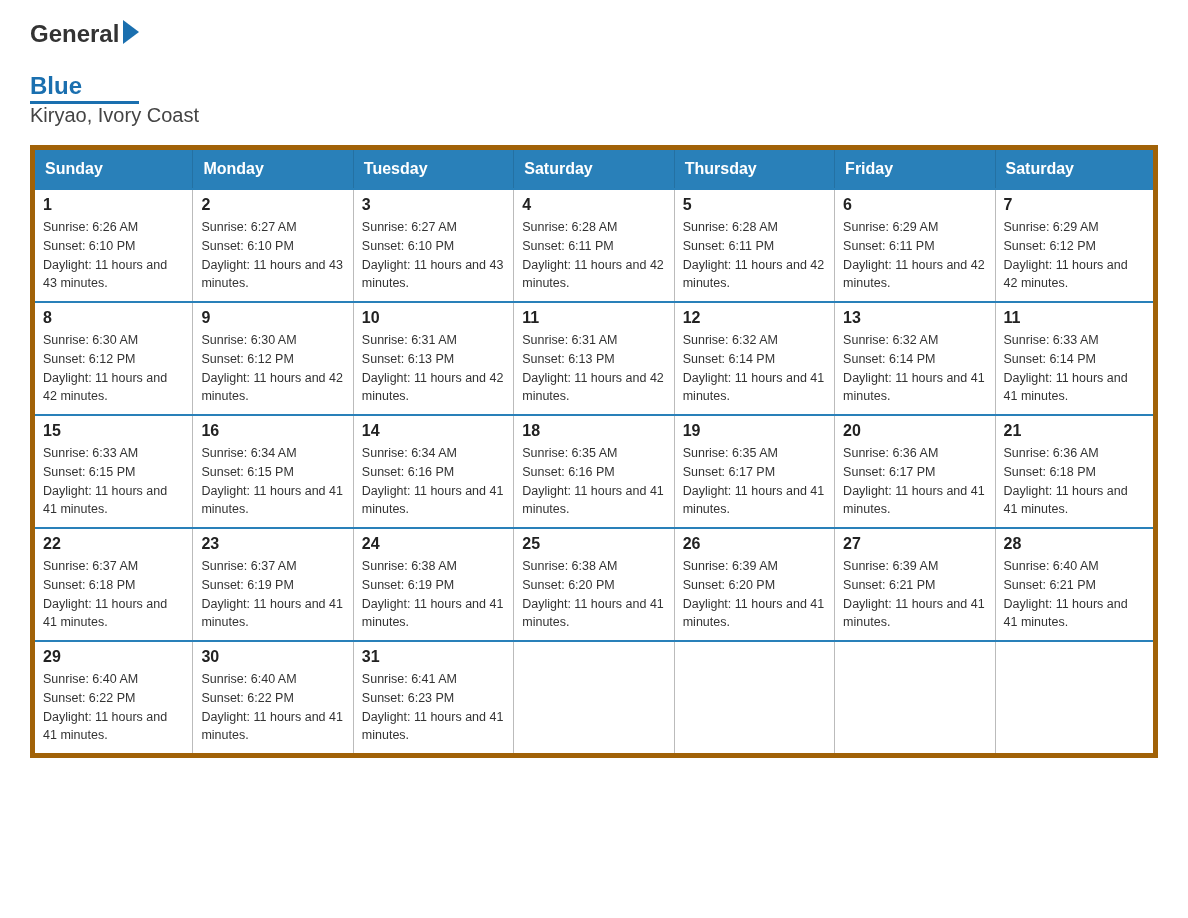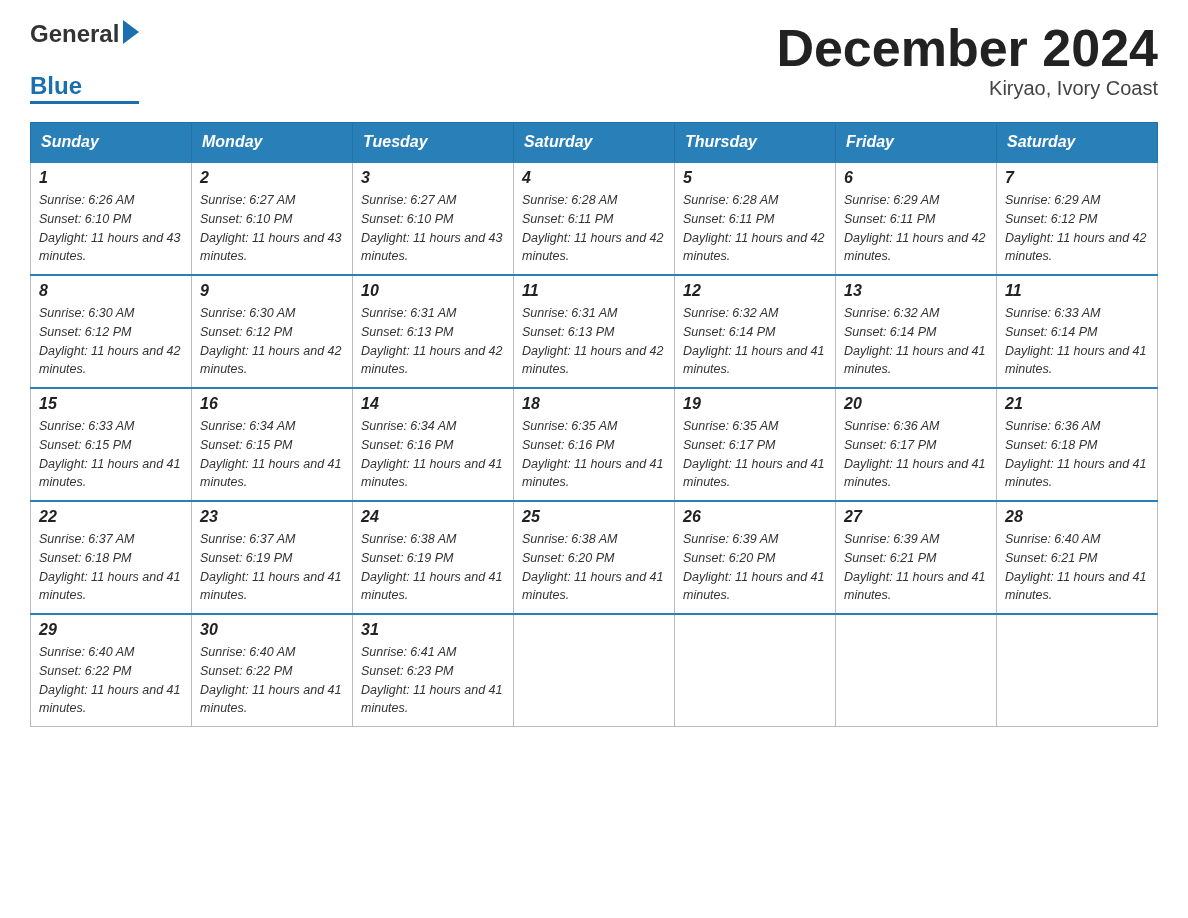--- a/index.html
+++ b/index.html
@@ -8,39 +8,39 @@
       background: #fff;
       width: 1188px;
       min-height: 918px;
       padding: 20px 30px;
     }
     .header {
       display: flex;
       justify-content: space-between;
       align-items: flex-start;
       margin-bottom: 18px;
+      flex-direction: column;
     }
     .title-area {
       text-align: right;
     }
     .month-title {
       font-size: 52px;
       font-weight: bold;
       color: #222;
       line-height: 1.1;
     }
     .location {
       font-size: 20px;
       color: #444;
     }
     .calendar {
       width: 100%;
       border-collapse: collapse;
-      border: 1px solid #a16207;
-      font-style: italic;
+      border: 5px solid #a16207;
     }
     .calendar th {
       background: #2980b9;
       color: #fff;
       font-size: 16px;
       font-weight: bold;
       padding: 10px 10px;
       text-align: left;
       border: 1px solid #2471a3;
     }
@@ -116,21 +116,20 @@
     <div class="logo-top">
       <span class="logo-general">General</span>
       <span class="logo-arrow"></span>
     </div>
     <div style="display:flex; align-items:center;">
       <span class="logo-blue-text">Blue</span>
     </div>
     <div class="logo-underline"></div>
   </div>
   <div class="title-area">
-    <div class="month-title">December 2024</div>
     <div class="location">Kiryao, Ivory Coast</div>
   </div>
 </div>
 
 <table class="calendar">
   <thead>
     <tr>
       <th>Sunday</th>
       <th>Monday</th>
       <th>Tuesday</th>

